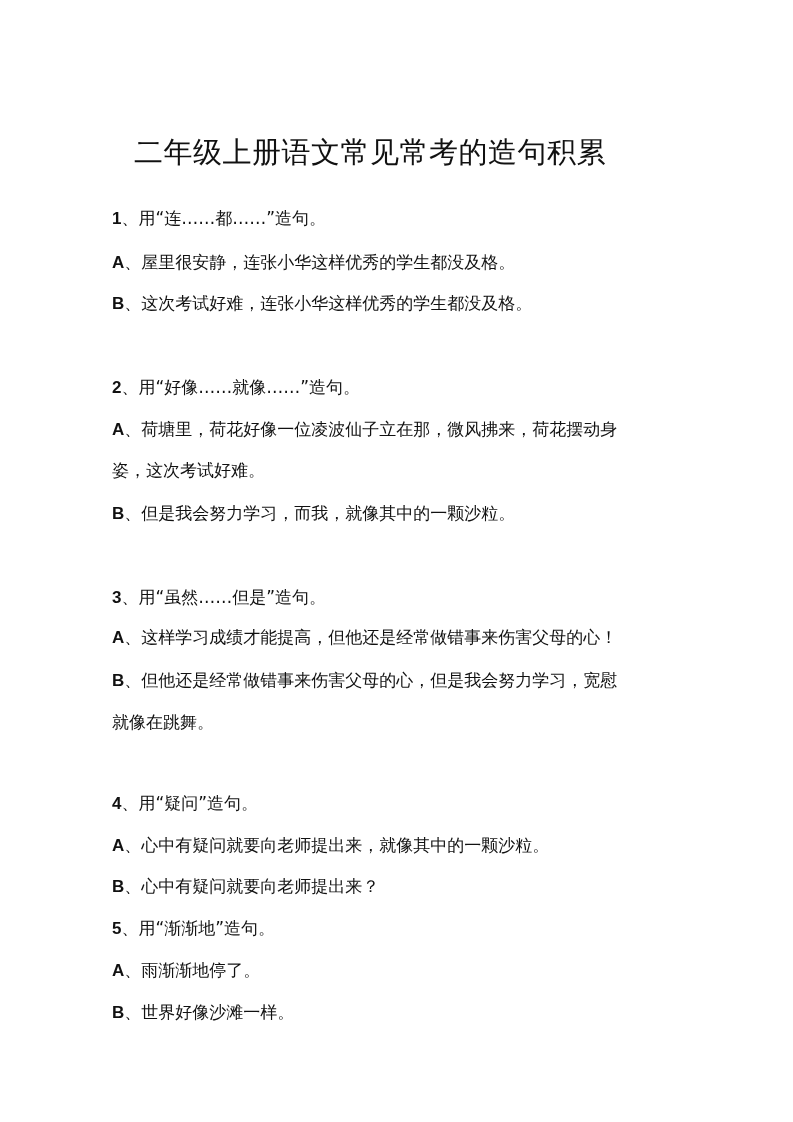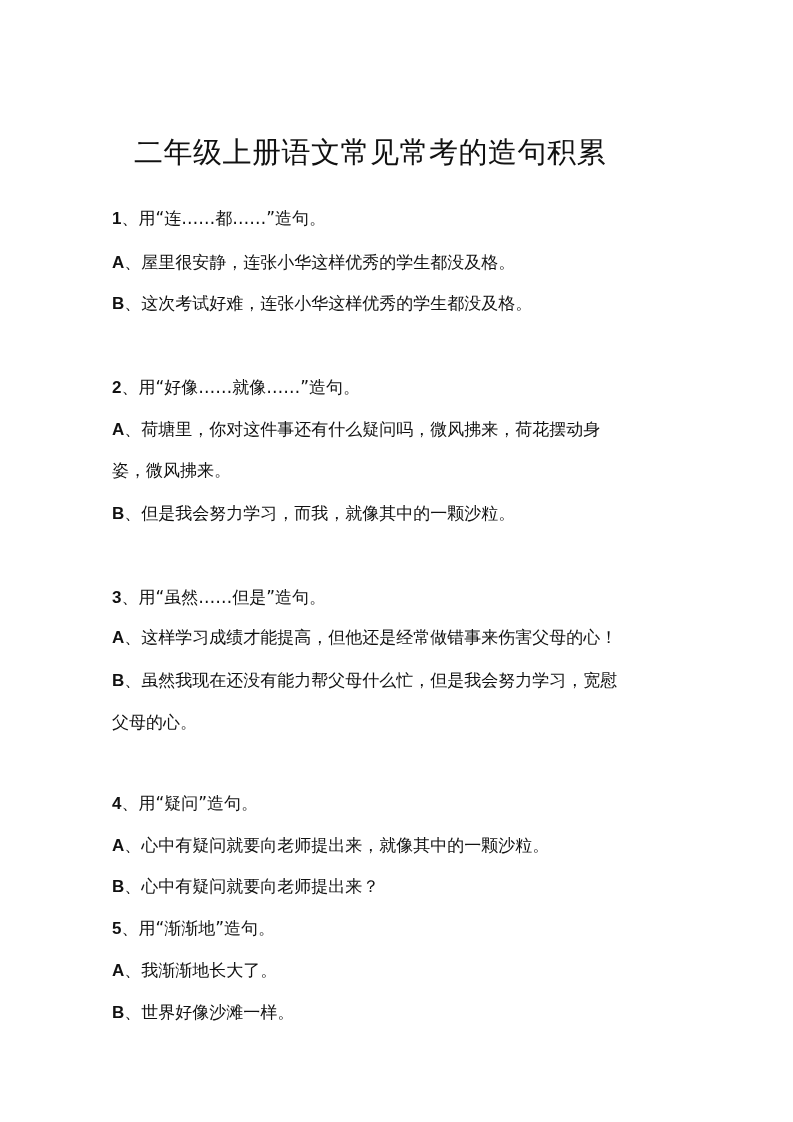--- a/index.html
+++ b/index.html
@@ -11,28 +11,28 @@
 </head>
 <body>
 
 <h1 class="title">二年级上册语文常见常考的造句积累</h1>
 
 <div class="line" style="top:206px"><span class="lbl">1</span><span>、用“连……都……”造句。</span></div>
 <div class="line" style="top:250px"><span class="lbl">A</span><span>、屋里很安静，连张小华这样优秀的学生都没及格。</span></div>
 <div class="line" style="top:291px"><span class="lbl">B</span><span>、这次考试好难，连张小华这样优秀的学生都没及格。</span></div>
 
 <div class="line" style="top:375px"><span class="lbl">2</span><span>、用“好像……就像……”造句。</span></div>
-<div class="line" style="top:417px"><span class="lbl">A</span><span>、荷塘里，你对这件事还有什么疑问吗，微风拂来，荷花摆动身</span></div>
-<div class="line" style="top:458px">姿，微风拂来。</div>
+<div class="line" style="top:417px"><span class="lbl">A</span><span>、荷塘里，荷花好像一位凌波仙子立在那，微风拂来，荷花摆动身</span></div>
+<div class="line" style="top:458px">姿，这次考试好难。</div>
 <div class="line" style="top:501px"><span class="lbl">B</span><span>、但是我会努力学习，而我，就像其中的一颗沙粒。</span></div>
 
 <div class="line" style="top:585px"><span class="lbl">3</span><span>、用“虽然……但是”造句。</span></div>
 <div class="line" style="top:625px"><span class="lbl">A</span><span>、这样学习成绩才能提高，但他还是经常做错事来伤害父母的心！</span></div>
-<div class="line" style="top:668px"><span class="lbl">B</span><span>、虽然我现在还没有能力帮父母什么忙，但是我会努力学习，宽慰</span></div>
-<div class="line" style="top:710px">父母的心。</div>
+<div class="line" style="top:668px"><span class="lbl">B</span><span>、但他还是经常做错事来伤害父母的心，但是我会努力学习，宽慰</span></div>
+<div class="line" style="top:710px">就像在跳舞。</div>
 
 <div class="line" style="top:791px"><span class="lbl">4</span><span>、用“疑问”造句。</span></div>
 <div class="line" style="top:833px"><span class="lbl">A</span><span>、心中有疑问就要向老师提出来，就像其中的一颗沙粒。</span></div>
 <div class="line" style="top:874px"><span class="lbl">B</span><span>、心中有疑问就要向老师提出来？</span></div>
 
 <div class="line" style="top:916px"><span class="lbl">5</span><span>、用“渐渐地”造句。</span></div>
-<div class="line" style="top:958px"><span class="lbl">A</span><span>、我渐渐地长大了。</span></div>
+<div class="line" style="top:958px"><span class="lbl">A</span><span>、雨渐渐地停了。</span></div>
 <div class="line" style="top:1000px"><span class="lbl">B</span><span>、世界好像沙滩一样。</span></div>
 
 </body></html>

